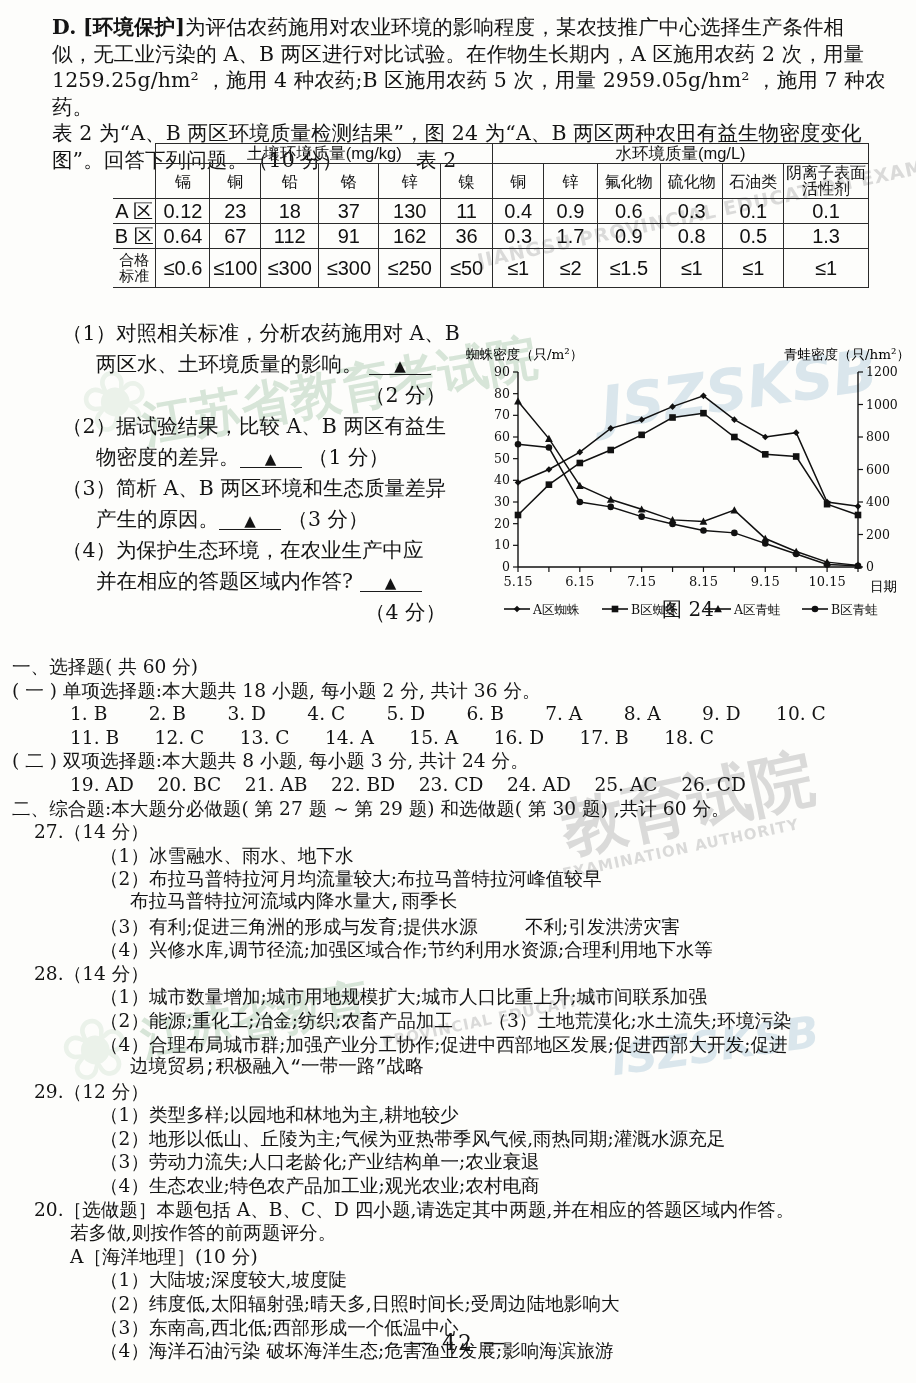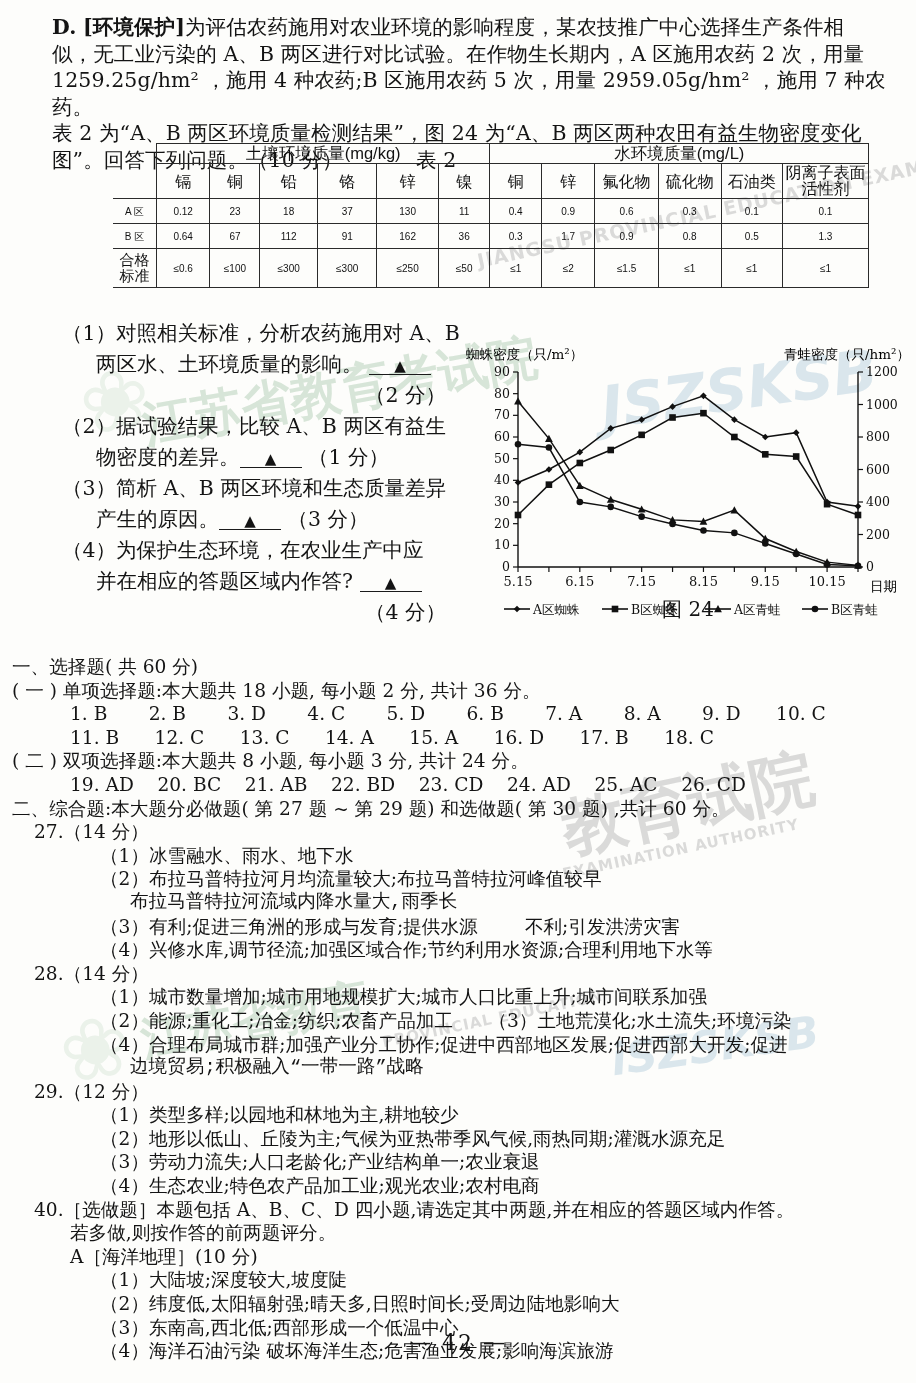--- a/index.html
+++ b/index.html
@@ -19,21 +19,21 @@
 
   
   .qblock{position:absolute;left:52px;top:14px;width:856px;}
   .qline{font-size:20.5px;line-height:26.6px;letter-spacing:0.1px;}
   .qhead{font-weight:bold;}
 
   
   .tbl-wrap{position:absolute;left:113px;top:143px;width:756px;}
   table.qt{border-collapse:collapse;width:756px;
            font-family:Liberation Sans, sans-serif;}
-  table.qt td{border:1px solid #2b2b2b;text-align:center;font-size:10px;
+  table.qt td{border:1px solid #2b2b2b;text-align:center;font-size:20px;
               padding:1px 1px;line-height:17px;color:#111;}
   table.qt td.hd{font-size:16px;}
   table.qt td.big{font-size:16.5px;}
   table.qt td.tall{height:30px;}
   .rowlab{font-size:15.5px;line-height:16px;}
 
   
   .qs{position:absolute;left:62px;top:318px;width:400px;}
   .qs .l{font-size:20.5px;line-height:31px;}
   .qs .sub{padding-left:34px;}
@@ -379,21 +379,21 @@
     <div class="ln i3">（2）能源;重化工;冶金;纺织;农畜产品加工      （3）土地荒漠化;水土流失;环境污染</div>
     <div class="ln i3">（4）合理布局城市群;加强产业分工协作;促进中西部地区发展;促进西部大开发;促进</div>
     <div class="ln i4">边境贸易;积极融入“一带一路”战略</div>
 
     <div class="ln i1">29.（12 分）</div>
     <div class="ln i3">（1）类型多样;以园地和林地为主,耕地较少</div>
     <div class="ln i3">（2）地形以低山、丘陵为主;气候为亚热带季风气候,雨热同期;灌溉水源充足</div>
     <div class="ln i3">（3）劳动力流失;人口老龄化;产业结构单一;农业衰退</div>
     <div class="ln i3">（4）生态农业;特色农产品加工业;观光农业;农村电商</div>
 
-    <div class="ln i1">40.［选做题］本题包括 A、B、C、D 四小题,请选定其中两题,并在相应的答题区域内作答。</div>
+    <div class="ln i1">20.［选做题］本题包括 A、B、C、D 四小题,请选定其中两题,并在相应的答题区域内作答。</div>
     <div class="ln i2">若多做,则按作答的前两题评分。</div>
     <div class="ln i2">A［海洋地理］(10 分)</div>
     <div class="ln i3">（1）大陆坡;深度较大,坡度陡</div>
     <div class="ln i3">（2）纬度低,太阳辐射强;晴天多,日照时间长;受周边陆地影响大</div>
     <div class="ln i3">（3）东南高,西北低;西部形成一个低温中心</div>
     <div class="ln i3">（4）海洋石油污染 破坏海洋生态;危害渔业发展;影响海滨旅游</div>
   </div>
 
   <div class="pageno">— 42 —</div>
 </div>

